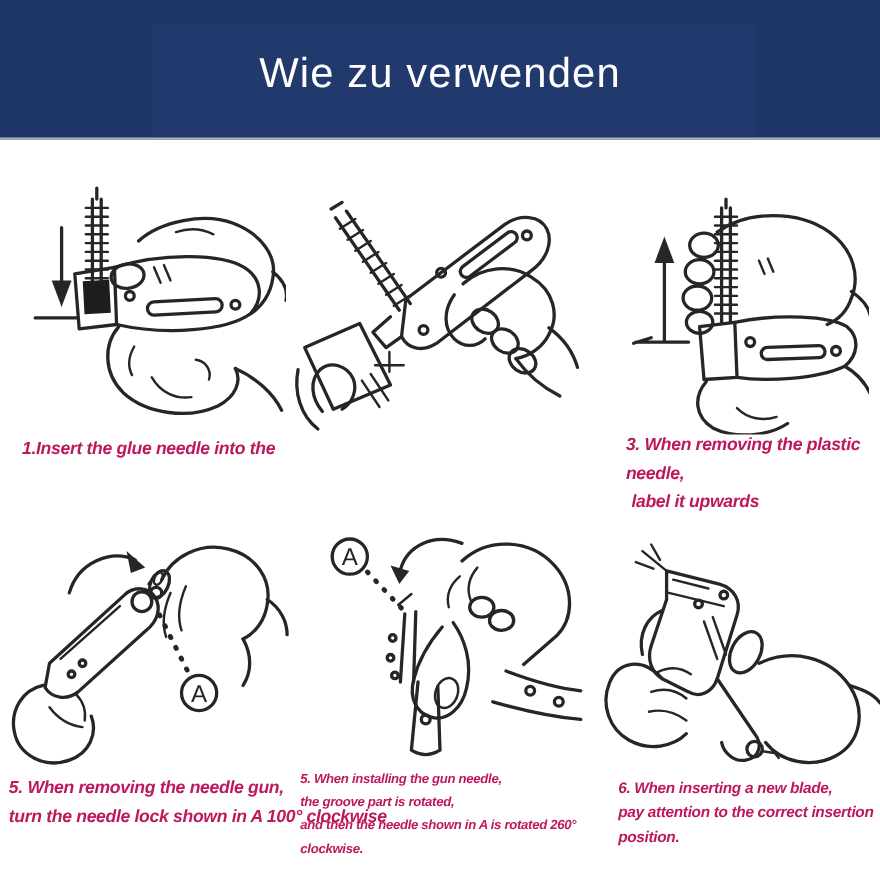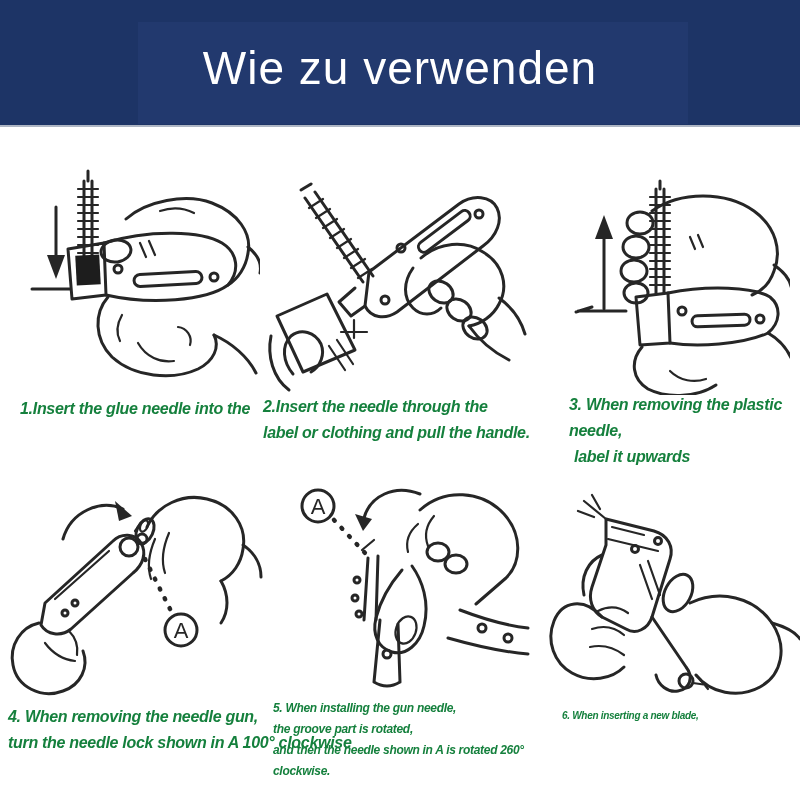--- a/index.html
+++ b/index.html
@@ -18,38 +18,38 @@
     background:#1d3466;
     border-bottom:2px solid #aeb6c4;
   }
   .header-panel {
     position:absolute; left:138px; top:22px; width:550px; height:102px;
     background:#22396e;
   }
   .header-title {
     position:absolute; left:0; top:0; width:800px; height:127px;
     display:flex; align-items:center; justify-content:center;
-    color:#ffffff; font-size:46px; font-weight:400; letter-spacing:1px;
+    color:#ffffff; font-size:38px; font-weight:400; letter-spacing:1px;
     padding-top:8px;
   }
 
   
   .fig { position:absolute; }
   .fig svg { display:block; width:100%; height:100%; }
 
   
   .caption {
     position:absolute;
     font-style:italic; font-weight:700;
-    color:#15803d; letter-spacing:-0.3px;
+    color:#be185d; letter-spacing:-0.3px;
   }
   .caption span { display:block; }
   .cap-lg { font-size:16px; line-height:26px; }
   .cap-sm { font-size:12px; line-height:21px; }
-  .cap-md { font-size:10px; line-height:22px; }
+  .cap-md { font-size:14px; line-height:22px; }
 
   .lineart { stroke:#262626; stroke-width:3; fill:none; stroke-linecap:round; stroke-linejoin:round; }
   .thin { stroke-width:2.2; }
   .solidfill { fill:#262626; stroke:none; }
   .darkfill { fill:#1d1d1d; stroke:none; }
   .dots { stroke-dasharray:1 10; stroke-width:4.5; }
   .a-label { font-family:"Liberation Sans", sans-serif; font-size:22px; font-weight:400; fill:#262626; stroke:none; text-anchor:middle; font-style:normal; }
 </style>
 </head>
 <body>
@@ -257,38 +257,35 @@
         <ellipse cx="138" cy="118" rx="13" ry="20" transform="rotate(28 138 118)"></ellipse>
         <path d="M232,148 C246,152 256,158 260,164"></path>
       </g>
     </svg>
   </div>
 
   <div class="caption cap-lg" style="left:20px; top:396px; width:245px;">
     <span>1.Insert the glue needle into the</span>
   </div>
 
-  <div class="caption cap-lg" style="left:263px; top:394px; width:270px;">
-    <span>2.Insert the needle through the</span>
-    <span>label or clothing and pull the handle.</span>
-  </div>
 
   <div class="caption cap-lg" style="left:541px; top:392px; width:255px;margin-left:28px;">
     <span>3. When removing the plastic needle,</span>
     <span style="padding-left:5px;">label it upwards</span>
   </div>
 
   <div class="caption cap-lg" style="left:8px; top:704px; width:345px;">
-    <span>4. When removing the needle gun,</span>
+    <span>5. When removing the needle gun,</span>
     <span>turn the needle lock shown in A 100° clockwise</span>
   </div>
 
   <div class="caption cap-sm" style="left:273px; top:698px; width:300px;">
     <span>5. When installing the gun needle,</span>
     <span>the groove part is rotated,</span>
     <span>and then the needle shown in A is rotated 260° clockwise.</span>
   </div>
 
   <div class="caption cap-md" style="left:562px; top:705px; width:238px;">
     <span>6. When inserting a new blade,</span>
+    <span>pay attention to the correct insertion position.</span>
   </div>
 
 </div>
 
 </body></html>

